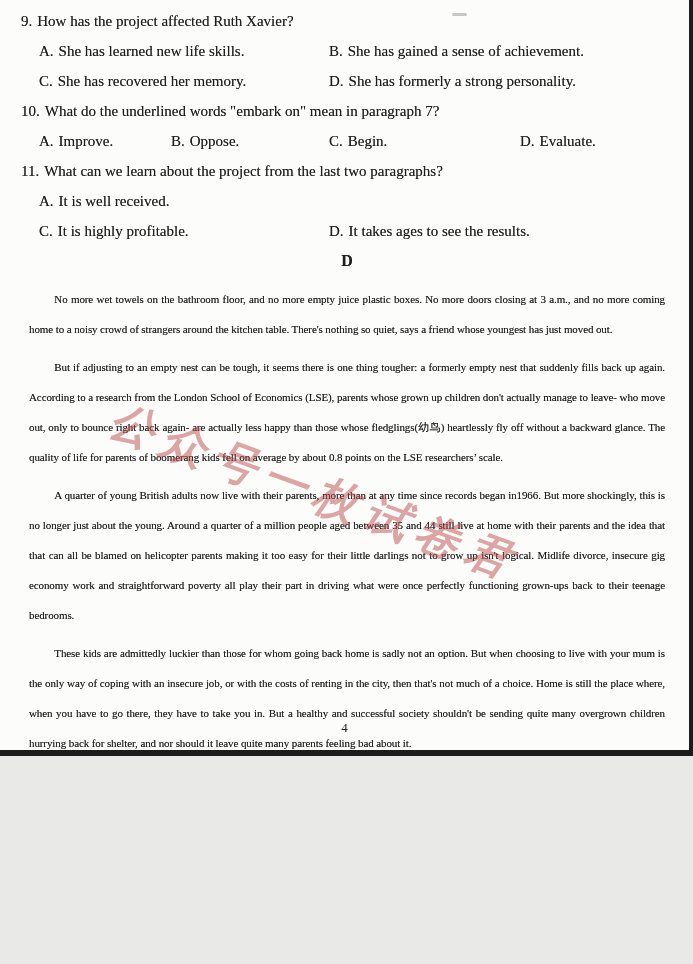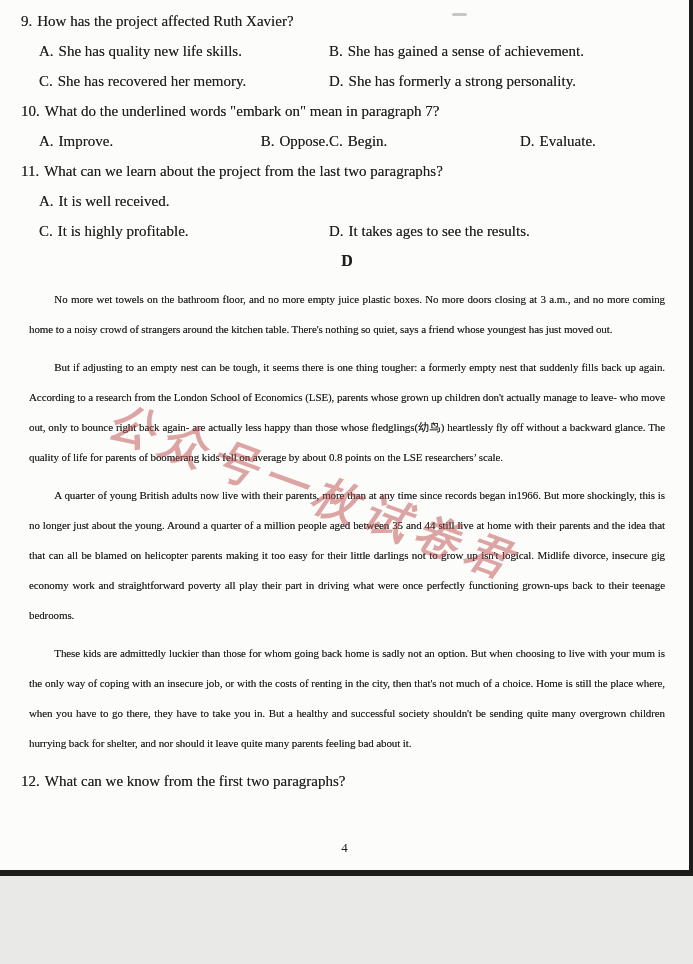--- a/index.html
+++ b/index.html
@@ -3,21 +3,21 @@
 <meta charset="utf-8">
 <style>
   html, body { margin: 0; padding: 0; }
   body {
     width: 693px; height: 964px;
     background: #e9e9e7;
     font-family: "Liberation Serif", "DejaVu Serif", serif;
   }
   .page {
     position: relative;
-    width: 693px; height: 876px;
+    width: 693px; height: 756px;
     box-sizing: border-box;
     background: #fcfcfb;
     border-right: 4px solid #1c1c1c;
     border-bottom: 6px solid #1c1c1c;
     overflow: hidden;
     color: #1e1e1e;
   }
   .content {
     position: relative;
     z-index: 1;
@@ -26,21 +26,21 @@
     line-height: 30px;
     text-shadow: 0 0 0.6px rgba(25,25,25,0.6);
   }
   .q-row { white-space: nowrap; }
   .q-num { margin-right: 5px; }
   .opt-row { display: flex; padding-left: 18px; }
   .opt { white-space: nowrap; }
   .opt-label { margin-right: 5px; }
   .cols2 .col-a { flex: 0 0 290px; }
   .cols4 .o1 { flex: 0 0 132px; }
-  .cols4 .o2 { flex: 0 0 158px; text-align: right; }
+  .cols4 .o2 { flex: 0 0 158px; }
   .cols4 .o3 { flex: 0 0 147px; }
   .cols4 .o4 { flex: 1; margin-left: 44px; }
   .section-heading {
     text-align: center;
     font-weight: bold;
     font-size: 16px;
     line-height: 30px;
   }
   .para {
     margin: 8px;
@@ -89,21 +89,21 @@
 
   <div class="artifact-dash"></div>
 
   <div class="content">
 
     <div class="q-row">
       <span class="q-num">9.</span><span>How has the project affected Ruth Xavier?</span>
     </div>
     <div class="opt-row cols2">
       <div class="opt col-a">
-        <span class="opt-label">A.</span><span class="opt-text">She has quality new life skills.</span>
+        <span class="opt-label">A.</span><span class="opt-text">She has learned new life skills.</span>
       </div>
       <div class="opt">
         <span class="opt-label">B.</span><span class="opt-text">She has gained a sense of achievement.</span>
       </div>
     </div>
     <div class="opt-row cols2">
       <div class="opt col-a">
         <span class="opt-label">C.</span><span class="opt-text">She has recovered her memory.</span>
       </div>
       <div class="opt">

